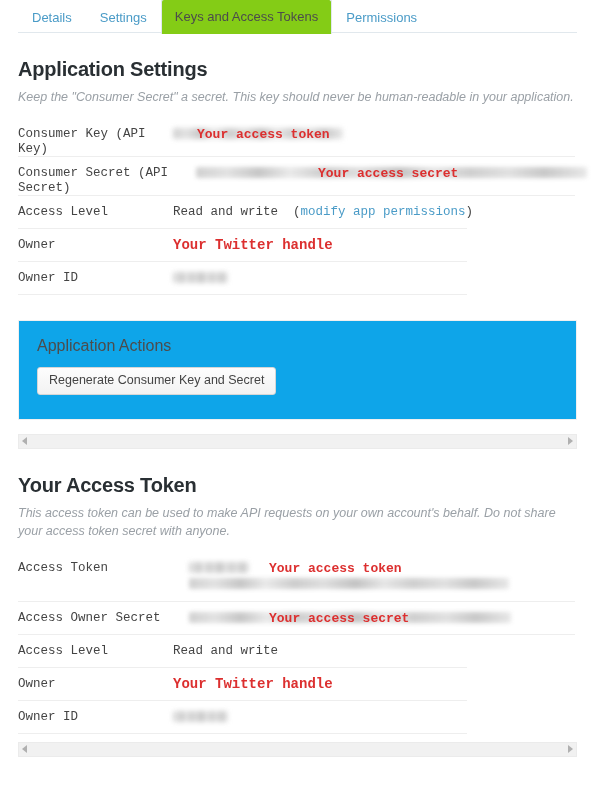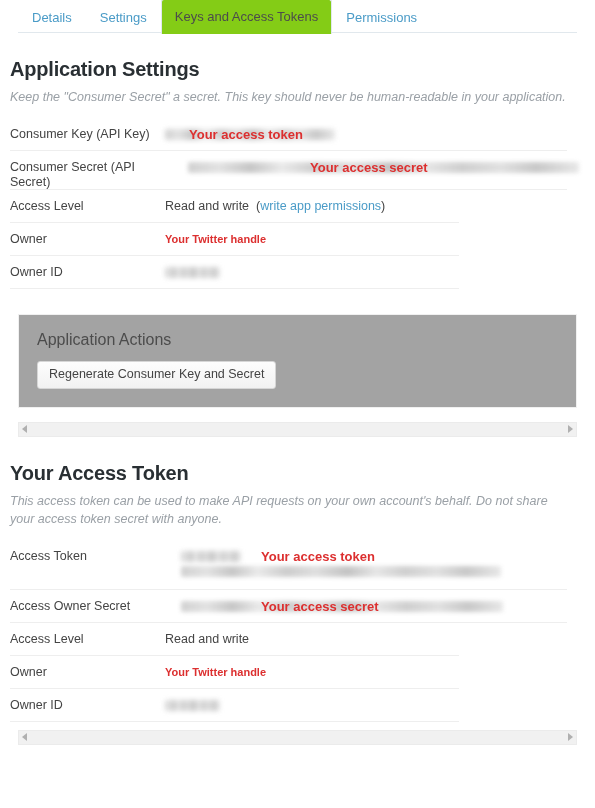--- a/index.html
+++ b/index.html
@@ -52,22 +52,21 @@
     color: #4c4c4c;
     background: #84cc16;
     border-color: #e1e8ed;
     padding-top: 10px;
     padding-bottom: 11px;
     box-shadow: 0 -1px 0 #e1e8ed inset0;
   }
 
   
   .section {
-    padding: 0 2px;
-    margin-left: 8px;
+    padding: 0 18px;
   }
   .sec-title {
     font-size: 20px;
     font-weight: bold;
     color: #292f33;
     margin: 25px 0 7px 0;
     letter-spacing: -0.2px;
   }
   .sec-desc {
     font-size: 12.5px;
@@ -79,20 +78,21 @@
   }
 
   
   .row {
     display: flex;
     align-items: flex-start;
     min-height: 33px;
     position: relative;
     padding-top: 9px;
     box-sizing: border-box;
+    font-family: Liberation Mono, monospace;
   }
   .row::after {
     content: "";
     position: absolute;
     left: 0;
     bottom: 0;
     height: 1px;
     background: #eeeeee;
     width: 449px;
   }
@@ -129,21 +129,21 @@
         #c4c4c4 33%, #dadada 42%, #b9b9b9 52%, #e2e2e2 61%,
         #c7c7c7 70%, #dcdcdc 80%, #bfbfbf 89%, #e4e4e4 100%);
     filter: blur(2.6px);
     opacity: 0.85;
     border-radius: 2px;
   }
   .blur.b2 { filter: blur(2.2px); }
 
   .annot {
     color: #dc2f2f;
-    font-size: 11px;
+    font-size: 14px;
     font-weight: bold;
     white-space: nowrap;
     text-align: center;
   }
   .annot-abs {
     position: absolute;
     top: 0;
     font-weight: bold;
     color: #dc2f2f;
     font-size: 13px;
@@ -151,23 +151,23 @@
     z-index: 3;
   }
   .val-wrap {
     position: relative;
     height: 15px;
   }
 
   
   .panel {
     margin: 25px 18px 0 18px;
-    background: #a3a3a3;
+    background: #0ea5e9;
     border: 1px solid #f0f0f0;
-    padding: 14px 18px 18px 18px;
+    padding: 14px 18px 24px 18px;
     box-sizing: border-box;
   }
   .panel-title {
     font-size: 16px;
     color: #4c4c4c;
     margin: 2px 0 12px 0;
   }
   .btn-row { display: flex; }
   .btn {
     font-family: "Liberation Sans", sans-serif;
@@ -236,21 +236,21 @@
         <span class="blur b2" style="width:391px;margin-left:23px;"></span>
         <span class="annot-abs" style="left:145px;">Your access secret</span>
       </div>
     </div>
   </div>
 
   <div class="row">
     <div class="row-label">Access Level</div>
     <div class="row-value">
       <span>Read and write</span>
-      <span>&nbsp;(</span><a href="#">write app permissions</a><span>)</span>
+      <span>&nbsp;(</span><a href="#">modify app permissions</a><span>)</span>
     </div>
   </div>
 
   <div class="row">
     <div class="row-label">Owner</div>
     <div class="row-value">
       <span class="annot">Your Twitter handle</span>
     </div>
   </div>
 

